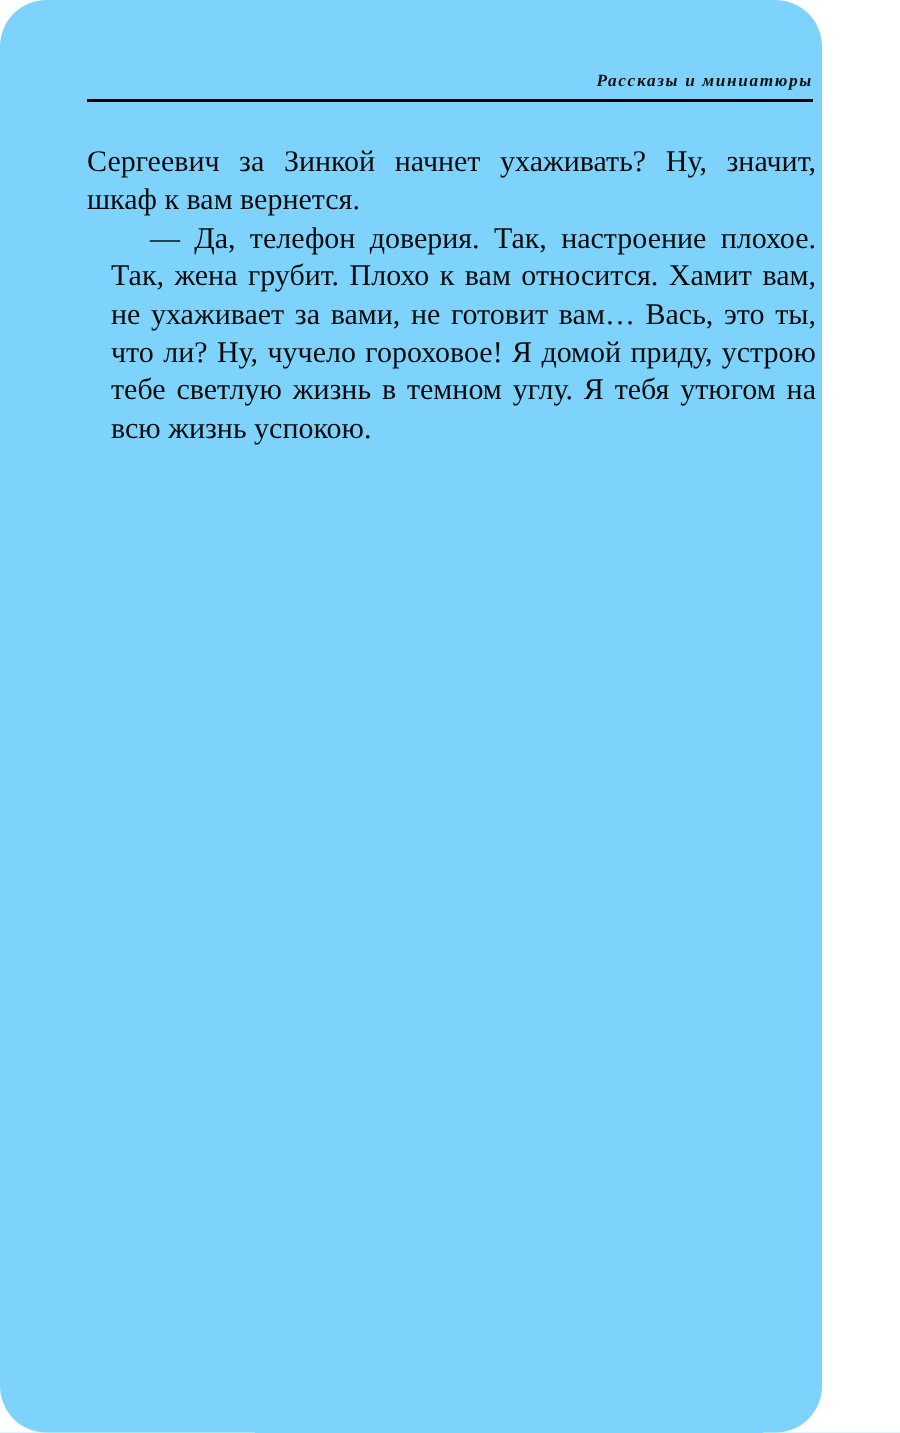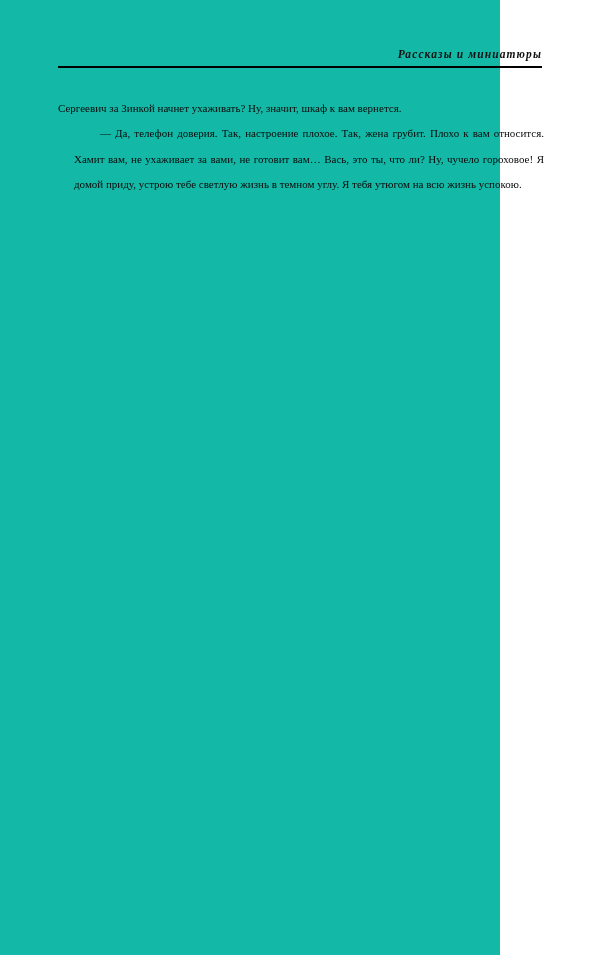--- a/index.html
+++ b/index.html
@@ -9,23 +9,24 @@
   }
   body {
     width: 600px;
     height: 955px;
     font-family: "Liberation Serif", serif;
     color: #000000;
     overflow: hidden;
   }
   .page {
     position: relative;
-    width: 500px;
+    width: 548px;
     height: 955px;
-    background: #14b8a6;
+    background: #7dd3fc;
+    border-radius: 31px;
   }
   .running-head {
     position: absolute;
     left: 58px;
     top: 48px;
     width: 484px;
     text-align: right;
     font-family: "Liberation Serif", serif;
     font-weight: bold;
     font-style: italic;
@@ -40,21 +41,21 @@
     top: 66px;
     width: 484px;
     height: 2px;
     background: #000000;
   }
   .body-text {
     position: absolute;
     left: 58px;
     top: 96px;
     width: 486px;
-    font-size: 11px;
+    font-size: 20px;
     line-height: 25.4px;
     text-align: justify;
     color: #0a0a0a;
   }
   .body-text p {
     margin: 0;
     text-indent: 0;
   }
   .body-text p.indent {
     text-indent: 26px;

